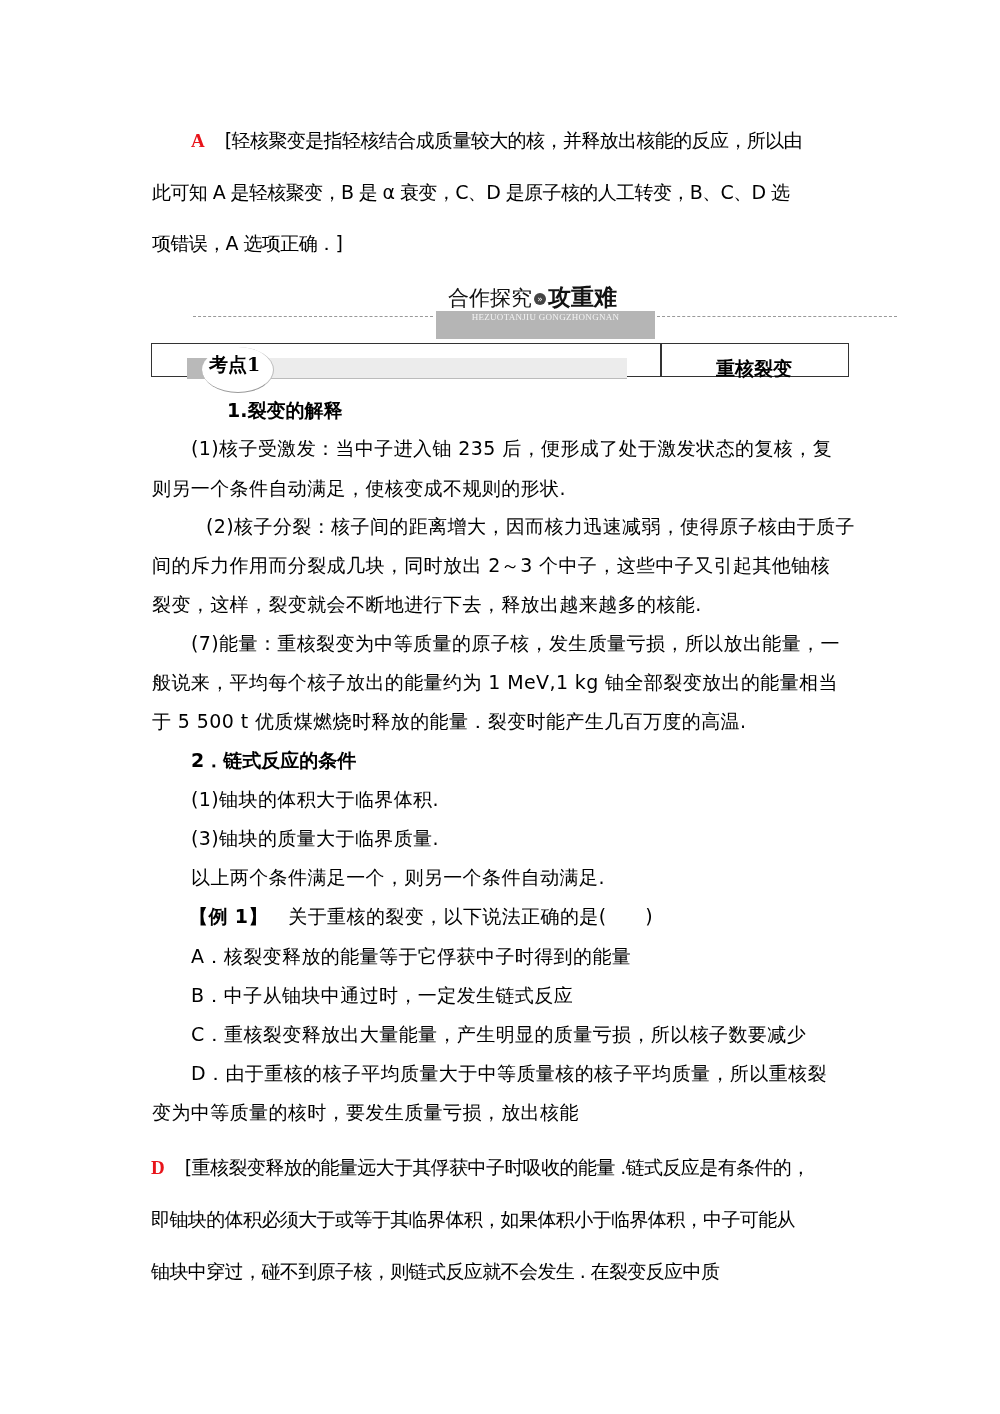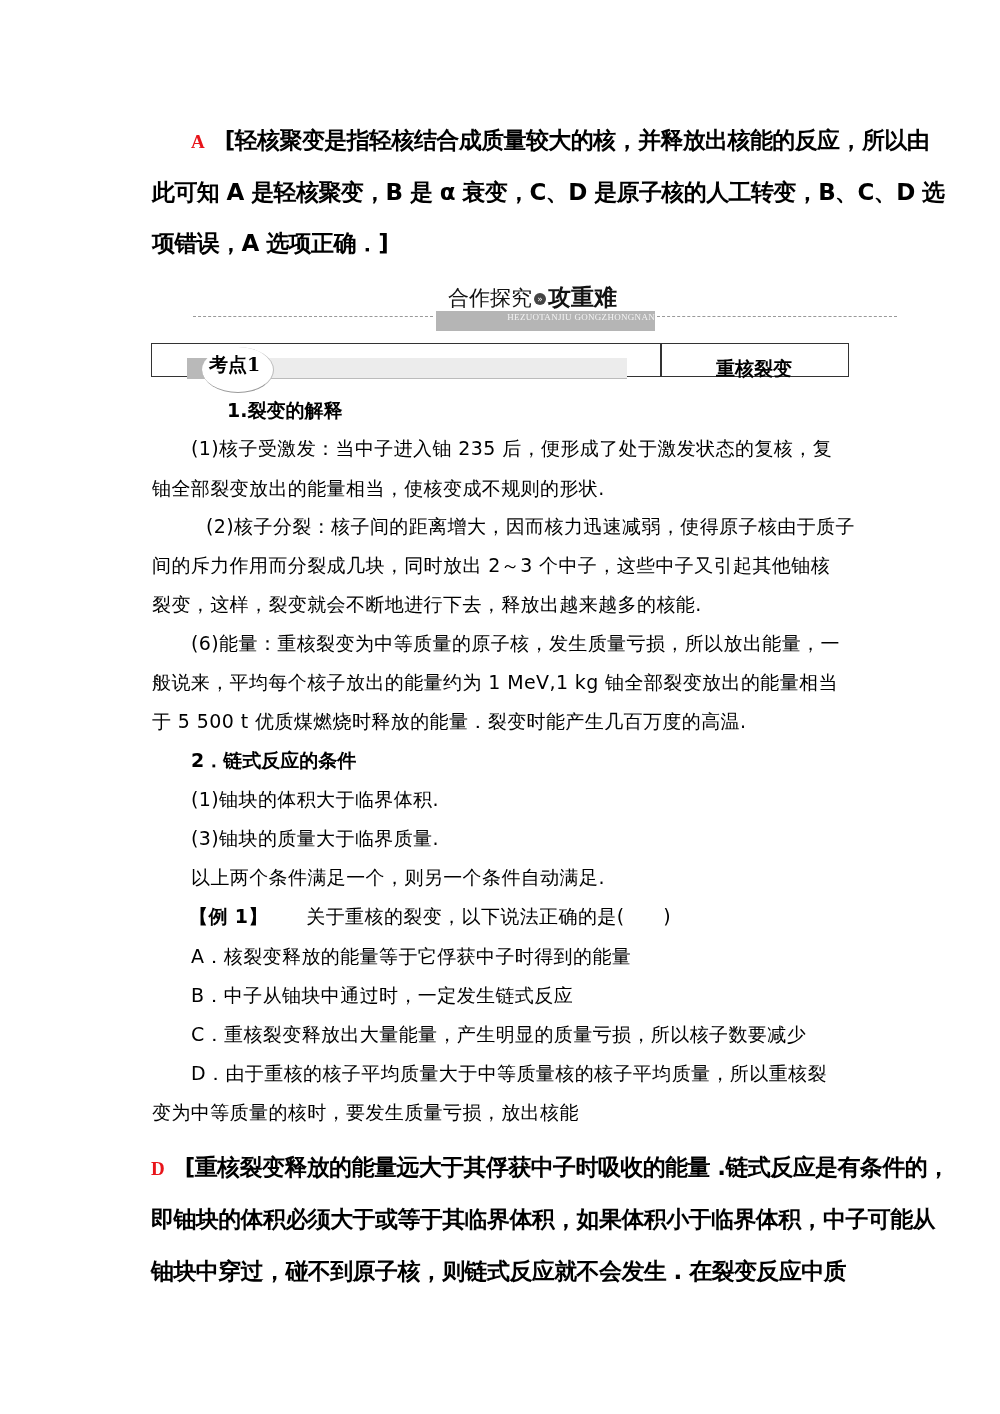--- a/index.html
+++ b/index.html
@@ -1,30 +1,30 @@
 <!DOCTYPE html>
 <html><head>
   <meta charset="utf-8">
   <style>
     * { margin: 0; padding: 0; box-sizing: border-box; }
     html, body { width: 1000px; height: 1414px; background: #ffffff; overflow: hidden; }
     body { position: relative; font-family: "DejaVu Serif", "Liberation Serif", serif; color: #000; }
     .line { position: absolute; white-space: nowrap; font-size: 19px; line-height: 24px; }
     .bold { font-weight: bold; font-family: "DejaVu Sans", "Liberation Sans", sans-serif; }
     .red { color: #e8141a; font-weight: bold; font-family: "Liberation Serif", serif; }
-    .ans { font-size: 23px; font-weight: bold; font-family: "DejaVu Sans", "Liberation Sans", sans-serif; letter-spacing: -0.6px; }
+    .ans { font-size: 19px; font-weight: normal; font-family: "DejaVu Sans", "Liberation Sans", sans-serif; letter-spacing: -0.6px; }
     .body-text { font-size: 19px; font-family: "DejaVu Sans", "Liberation Sans", sans-serif; letter-spacing: 0.4px; }
 
     
     .banner-title { position: absolute; top: 282px; left: 448px; font-size: 21px; font-family: "DejaVu Sans", sans-serif; color: #111; white-space: nowrap; }
     .banner-title .arrow { display: inline-block; width: 12px; height: 12px; border-radius: 50%; background: #444; color: #fff; font-size: 9px; line-height: 12px; text-align: center; vertical-align: 3px; margin: 0 2px; }
     .banner-title .heavy { font-weight: bold; font-size: 23px; }
     .dash-left { position: absolute; top: 316px; left: 193px; width: 240px; border-top: 1px dashed #999; }
     .dash-right { position: absolute; top: 316px; left: 657px; width: 240px; border-top: 1px dashed #999; }
-    .pinyin-bar { position: absolute; top: 311px; left: 436px; width: 219px; height: 20px; background: #b5b5b5; color: #f4f4f4; font-size: 9px; line-height: 12px; text-align: right; font-family: "Liberation Serif", serif; letter-spacing: 0.3px; }
+    .pinyin-bar { position: absolute; top: 311px; left: 436px; width: 219px; height: 28px; background: #b5b5b5; color: #f4f4f4; font-size: 9px; line-height: 12px; text-align: center; font-family: "Liberation Serif", serif; letter-spacing: 0.3px; }
 
     
     .kd-box { position: absolute; top: 343px; left: 151px; width: 698px; height: 34px; border: 1.5px solid #333; }
     .kd-divider { position: absolute; top: 0; left: 508px; width: 1.5px; height: 100%; background: #333; }
     .kd-strip { position: absolute; top: 14px; left: 35px; width: 440px; height: 21px; background: #ececec; border-bottom: 1px solid #bbb; }
     .kd-wedge { position: absolute; top: 14px; left: 35px; width: 40px; height: 21px; background: #b9b9b9; }
     .kd-circle { position: absolute; top: 3px; left: 50px; width: 72px; height: 46px; border-radius: 50%; background: #fff; border-bottom: 1px solid #999; border-right: 1px solid #bbb; }
     .kd-label { position: absolute; top: 8px; left: 57px; font-size: 19px; font-family: "DejaVu Serif", serif; font-weight: bold; white-space: nowrap; }
     .kd-title { position: absolute; top: 12px; left: 508px; width: 188px; text-align: center; font-size: 19px; font-weight: bold; font-family: "DejaVu Sans", sans-serif; }
   </style>
@@ -55,40 +55,40 @@
   <div class="kd-circle"></div>
   <div class="kd-label">考点1</div>
   <div class="kd-divider"></div>
   <div class="kd-title">重核裂变</div>
 </div>
 
 <div>
   <div class="line bold" style="top:398px; left:191px;margin-left:36px;">1.裂变的解释</div>
 
   <div class="line body-text" style="top:436px; left:191px;">(1)核子受激发：当中子进入铀 235 后，便形成了处于激发状态的复核，复</div>
-  <div class="line body-text" style="top:476px; left:152px;">铀全部裂变放出的能量相当，使核变成不规则的形状.</div>
+  <div class="line body-text" style="top:476px; left:152px;">则另一个条件自动满足，使核变成不规则的形状.</div>
 
   <div class="line body-text" style="top:514px; left:206px;">(2)核子分裂：核子间的距离增大，因而核力迅速减弱，使得原子核由于质子</div>
   <div class="line body-text" style="top:553px; left:152px;">间的斥力作用而分裂成几块，同时放出 2～3 个中子，这些中子又引起其他铀核</div>
   <div class="line body-text" style="top:592px; left:152px;">裂变，这样，裂变就会不断地进行下去，释放出越来越多的核能.</div>
 
-  <div class="line body-text" style="top:631px; left:191px;">(6)能量：重核裂变为中等质量的原子核，发生质量亏损，所以放出能量，一</div>
+  <div class="line body-text" style="top:631px; left:191px;">(7)能量：重核裂变为中等质量的原子核，发生质量亏损，所以放出能量，一</div>
   <div class="line body-text" style="top:670px; left:152px;">般说来，平均每个核子放出的能量约为 1 MeV,1 kg 铀全部裂变放出的能量相当</div>
   <div class="line body-text" style="top:709px; left:152px;">于 5 500 t 优质煤燃烧时释放的能量．裂变时能产生几百万度的高温.</div>
 
   <div class="line bold" style="top:748px; left:191px;">2．链式反应的条件</div>
   <div class="line body-text" style="top:787px; left:191px;">(1)铀块的体积大于临界体积.</div>
   <div class="line body-text" style="top:826px; left:191px;">(3)铀块的质量大于临界质量.</div>
   <div class="line body-text" style="top:865px; left:191px;">以上两个条件满足一个，则另一个条件自动满足.</div>
 </div>
 
 <div>
   <div class="line body-text" style="top:904px; left:189px;">
     <span class="bold">【例 1】</span>
-    <span style="margin-left:32px;">关于重核的裂变，以下说法正确的是(　　)</span>
+    <span style="margin-left:14px;">关于重核的裂变，以下说法正确的是(　　)</span>
   </div>
   <div class="line body-text" style="top:944px; left:191px;">A．核裂变释放的能量等于它俘获中子时得到的能量</div>
   <div class="line body-text" style="top:983px; left:191px;">B．中子从铀块中通过时，一定发生链式反应</div>
   <div class="line body-text" style="top:1022px; left:191px;">C．重核裂变释放出大量能量，产生明显的质量亏损，所以核子数要减少</div>
   <div class="line body-text" style="top:1061px; left:191px;">D．由于重核的核子平均质量大于中等质量核的核子平均质量，所以重核裂</div>
   <div class="line body-text" style="top:1100px; left:152px;">变为中等质量的核时，要发生质量亏损，放出核能</div>
 </div>
 
 <div>
   <div class="line" style="top:1155px; left:151px;">

